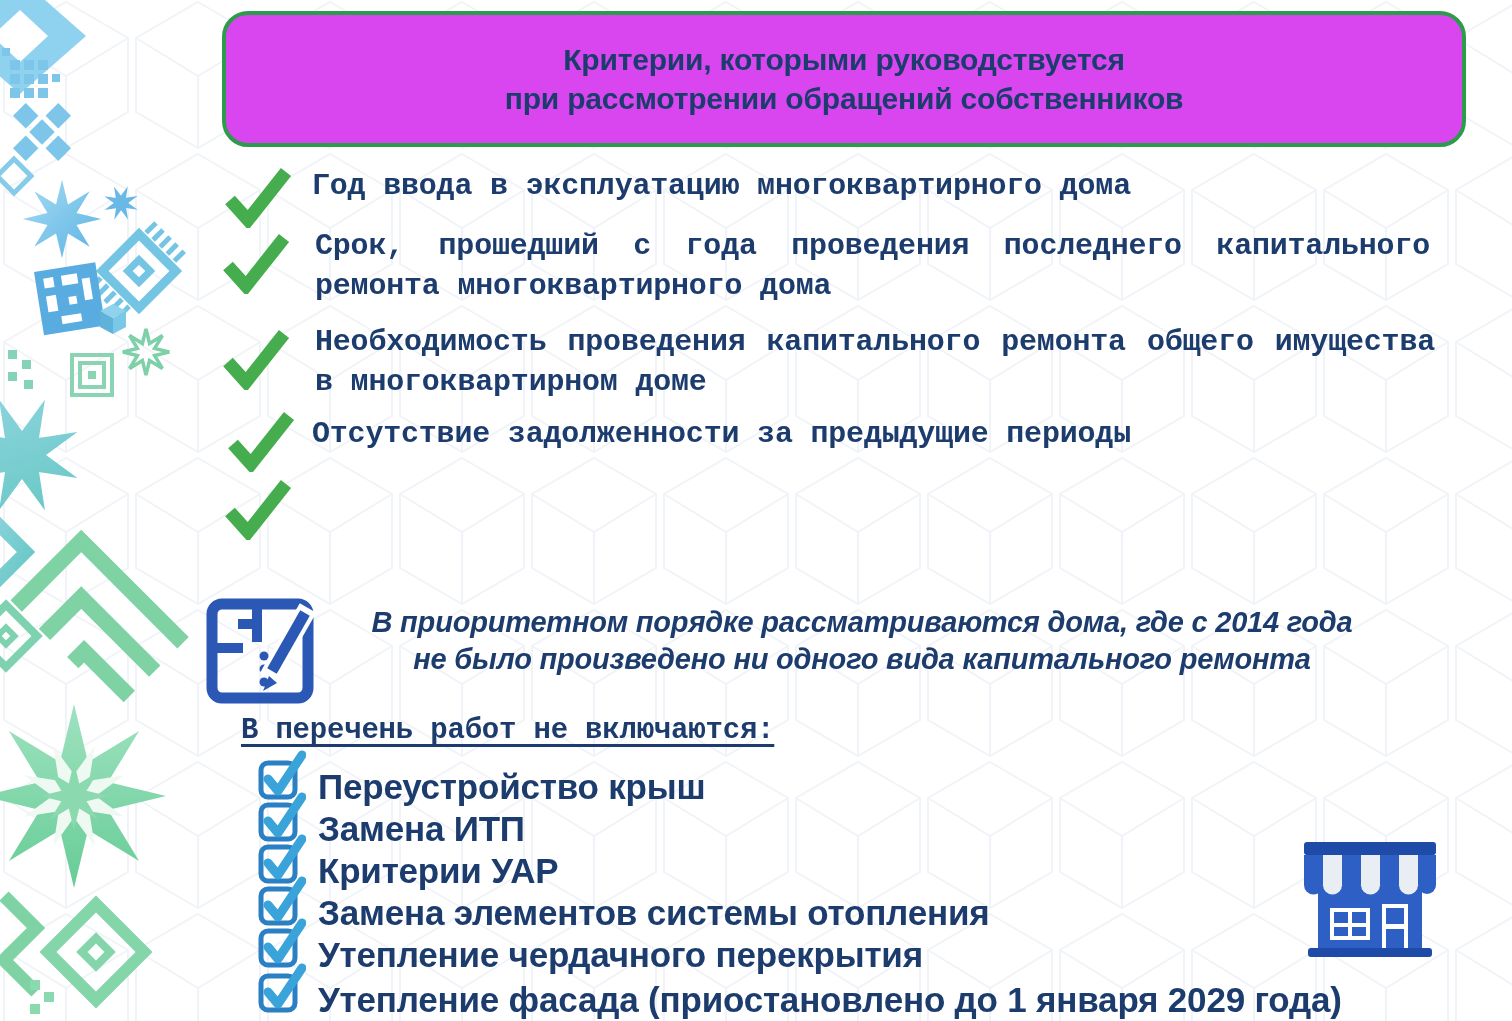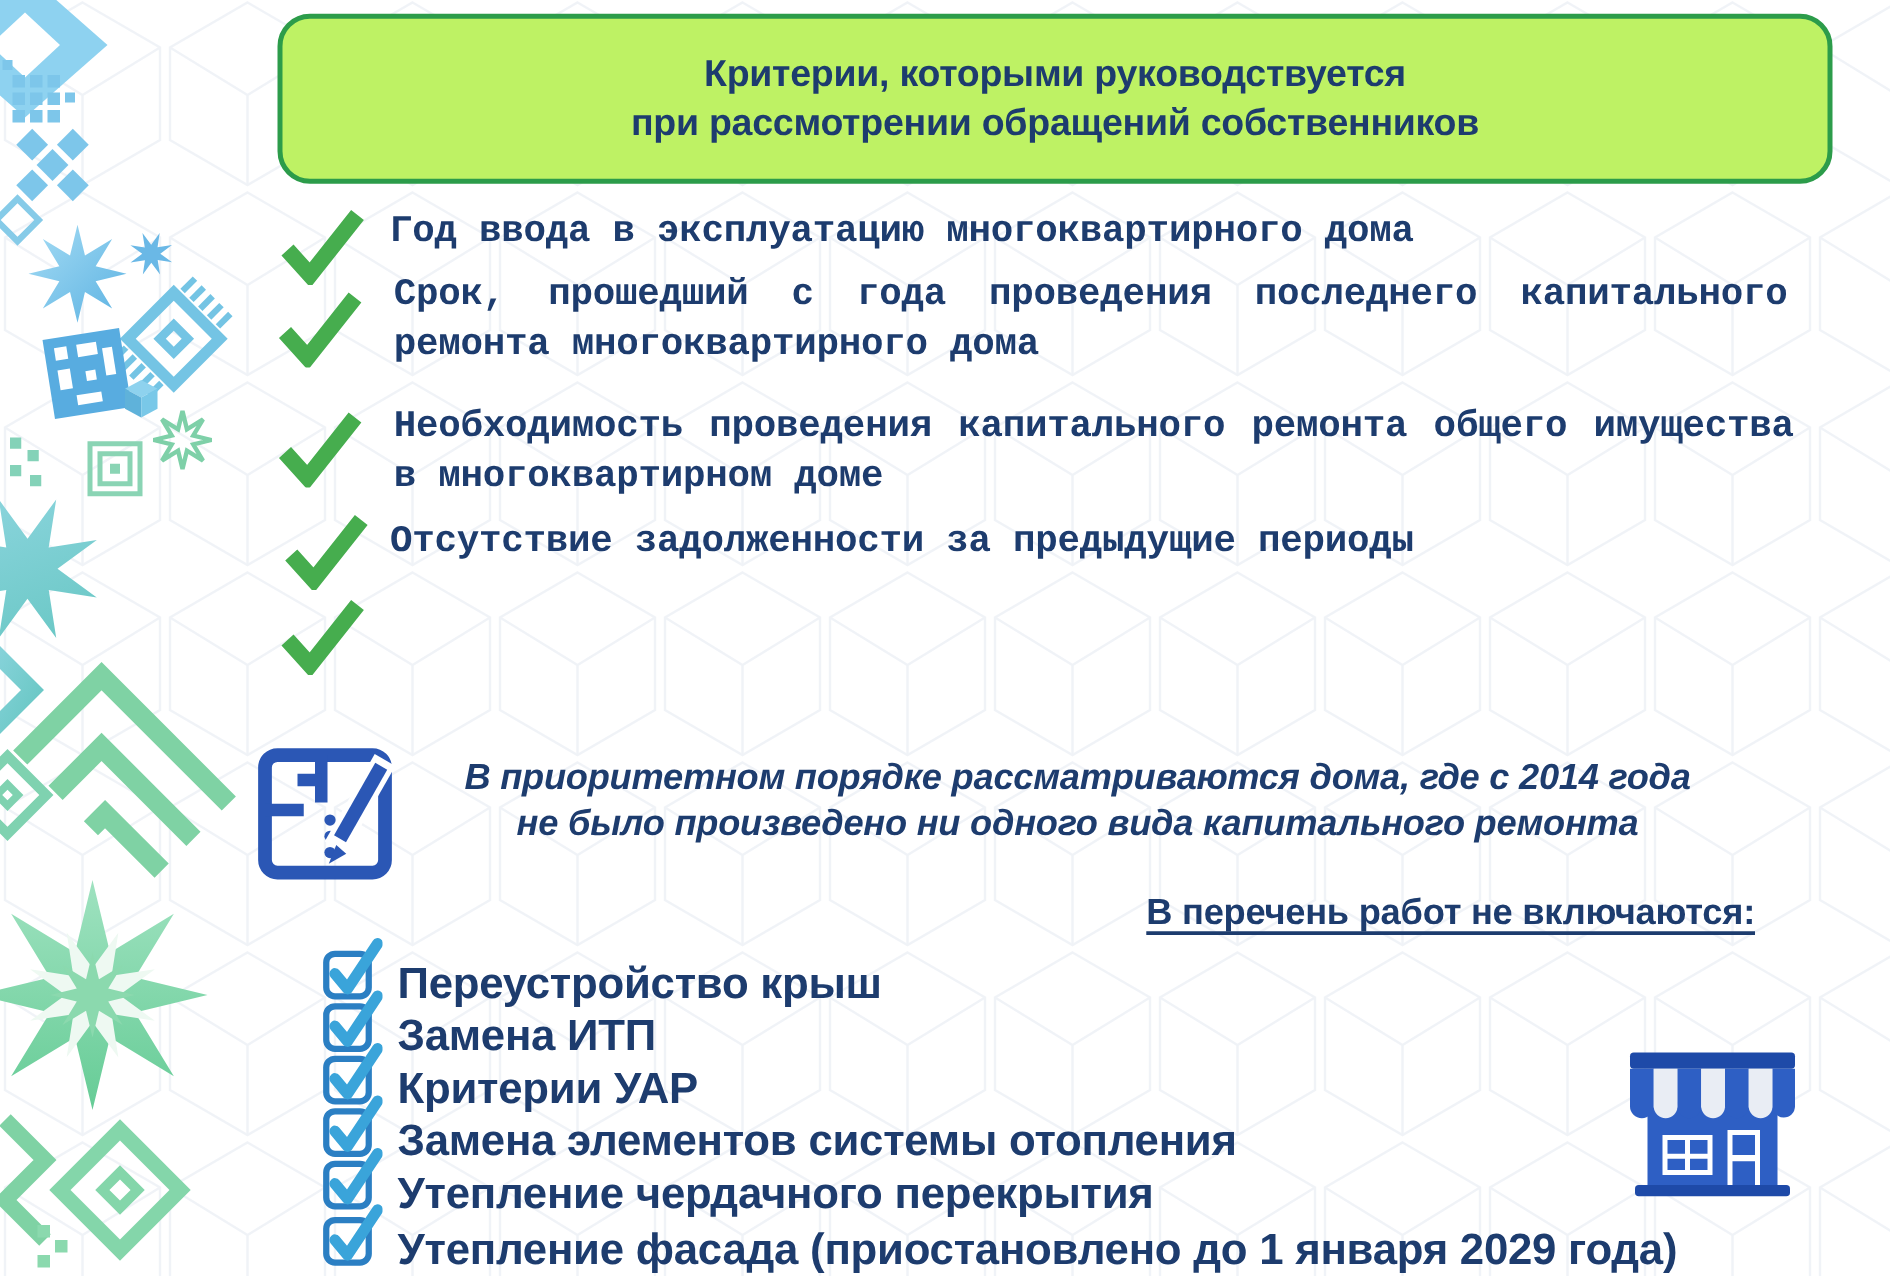--- a/index.html
+++ b/index.html
@@ -6,32 +6,32 @@
   .page{position:relative;width:1512px;height:1021px;background:#ffffff;overflow:hidden;
         font-family:"Liberation Sans",sans-serif;color:#1d3c6e;}
   .abs{position:absolute;}
   svg{display:block;}
 
   
   .bg-cubes{position:absolute;left:0;top:0;opacity:.65;}
 
   
   .title-box{position:absolute;left:222px;top:11px;width:1236px;height:128px;
-             background:#bef264;border:4px solid #2c9c4a;border-radius:26px;
+             background:#d946ef;border:4px solid #2c9c4a;border-radius:26px;
              display:flex;flex-direction:column;justify-content:center;align-items:center;row-gap:6px;}
   .title-line{font-size:30px;font-weight:bold;letter-spacing:-.2px;line-height:1.1;text-align:center;}
 
   .crit-text{position:absolute;font-size:30px;font-weight:bold;line-height:40px;letter-spacing:-.2px;font-family:Liberation Mono, monospace;}
   .justify{text-align:justify;}
 
   .priority-text{position:absolute;left:330px;top:604px;width:1064px;text-align:center;
                  font-size:29px;font-weight:bold;font-style:italic;line-height:37px;letter-spacing:-.2px;}
 
-  .works-heading{position:absolute;left:264px;top:714px;width:1140px;text-align:right;
-                 font-size:29px;font-weight:bold;letter-spacing:-.2px;
+  .works-heading{position:absolute;left:241px;top:714px;width:1140px;text-align:left;
+                 font-size:29px;font-weight:bold;letter-spacing:-.2px;font-family:Liberation Mono, monospace;
                  }
   .works-heading span{text-decoration:underline;text-decoration-thickness:3px;text-underline-offset:6px;}
 
   .work-text{position:absolute;left:318px;font-size:35px;font-weight:bold;letter-spacing:-.2px;line-height:34px;width:1140px;margin-top:12px;}
   .work-check{position:absolute;left:258px;width:48px;height:54px;}
 </style>
 </head>
 <body>
 
 <div class="page">
@@ -186,21 +186,21 @@
   </div>
 
   <svg class="abs" style="left:222px;top:166px" width="72" height="62" viewBox="0 0 72 62">
     <path d="M8 34 L26 54 L64 6" stroke="#46ad4e" stroke-width="13" fill="none"></path>
   </svg>
   <div class="crit-text" style="left:312px;top:166px;width:1140px">Год ввода в эксплуатацию многоквартирного дома</div>
 
   <svg class="abs" style="left:220px;top:232px" width="72" height="62" viewBox="0 0 72 62">
     <path d="M8 34 L26 54 L64 6" stroke="#46ad4e" stroke-width="13" fill="none"></path>
   </svg>
-  <div class="crit-text justify" style="left:315px;top:216px;width:1115px">Срок, прошедший с года проведения последнего капитального ремонта многоквартирного дома</div>
+  <div class="crit-text justify" style="left:315px;top:226px;width:1115px">Срок, прошедший с года проведения последнего капитального ремонта многоквартирного дома</div>
 
   <svg class="abs" style="left:220px;top:328px" width="72" height="62" viewBox="0 0 72 62">
     <path d="M8 34 L26 54 L64 6" stroke="#46ad4e" stroke-width="13" fill="none"></path>
   </svg>
   <div class="crit-text justify" style="left:315px;top:322px;width:1120px">Необходимость проведения капитального ремонта общего имущества в многоквартирном доме</div>
 
   <svg class="abs" style="left:225px;top:410px" width="72" height="62" viewBox="0 0 72 62">
     <path d="M8 34 L26 54 L64 6" stroke="#46ad4e" stroke-width="13" fill="none"></path>
   </svg>
   <div class="crit-text" style="left:312px;top:414px;width:1130px">Отсутствие задолженности за предыдущие периоды</div>

